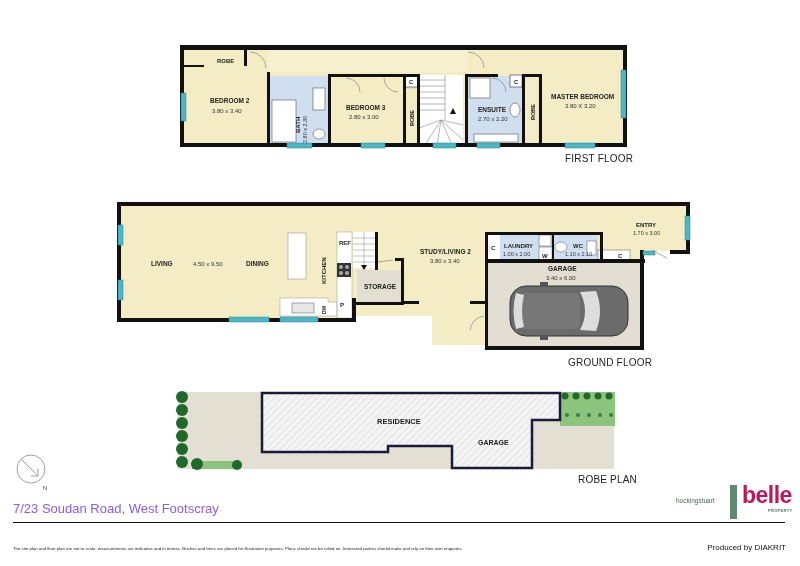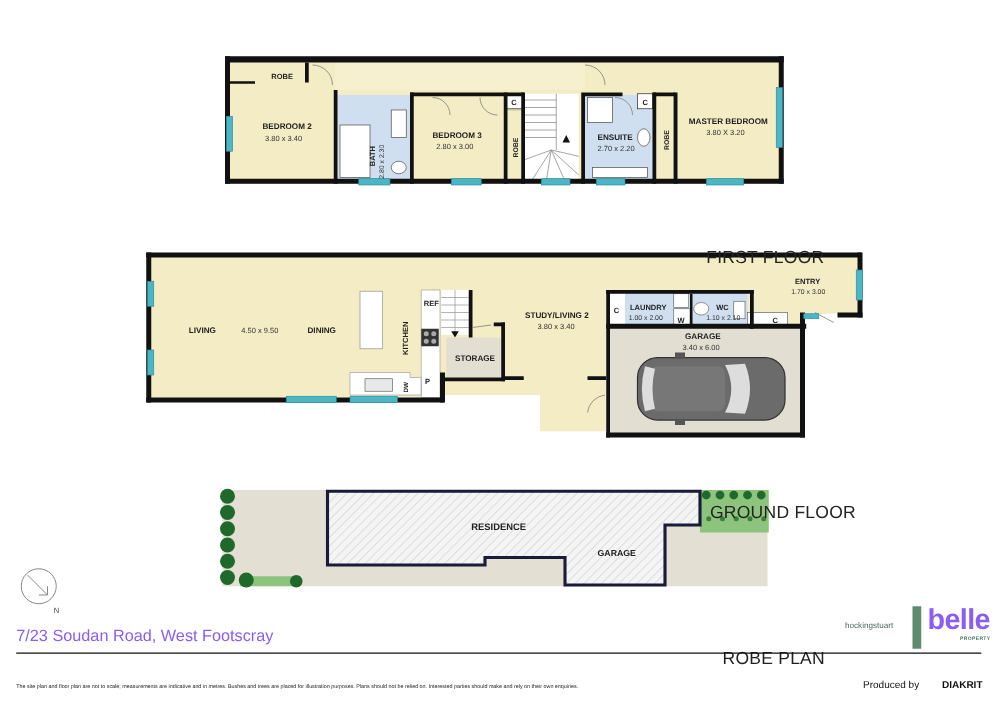--- a/index.html
+++ b/index.html
@@ -1,28 +1,28 @@
 <!DOCTYPE html>
 <html><head>
 <meta charset="utf-8">
 <style>
   html,body{margin:0;padding:0;background:#fff;}
   body{width:800px;height:566px;position:relative;overflow:hidden;font-family:"Liberation Sans",sans-serif;color:#222;}
   svg{position:absolute;left:0;top:0;}
   .lbl{font-family:"Liberation Sans",sans-serif;font-weight:bold;fill:#222;}
   .dim{font-family:"Liberation Sans",sans-serif;fill:#333;}
-  .caption{position:absolute;font-size:14px;letter-spacing:0.2px;color:#222;margin-top:44px;}
+  .caption{position:absolute;font-size:10px;letter-spacing:0.2px;color:#222;}
   .address{position:absolute;left:13px;top:501px;font-size:13px;color:#8b5cf6;}
   .rule{position:absolute;height:1px;background:#111;}
   .disclaimer{position:absolute;left:13px;top:546px;font-size:4.3px;color:#222;white-space:nowrap;}
   .produced{position:absolute;right:14px;top:543px;font-size:8px;color:#111;}
-  .produced b{font-weight:bold;margin-left:16px;}
+  .produced b{font-weight:normal;}
   .agent1{position:absolute;left:676px;top:497px;font-size:6.5px;color:#4a6a5a;}
   .brandbar{position:absolute;left:730px;top:485px;width:7px;height:34px;background:#5e8a72;}
-  .belle{position:absolute;left:742px;top:482px;font-size:23px;font-weight:bold;color:#8b5cf6;letter-spacing:-0.5px;}
+  .belle{position:absolute;left:742px;top:482px;font-size:23px;font-weight:bold;color:#be185d;letter-spacing:-0.5px;}
   .property{position:absolute;left:768px;top:508px;font-size:4px;font-weight:bold;color:#4a7a62;letter-spacing:0.3px;}
 </style>
 </head>
 <body>
 
 <svg width="800" height="566" viewBox="0 0 800 566">
   <defs>
     <pattern id="hatch" width="5" height="5" patternUnits="userSpaceOnUse" patternTransform="rotate(45)">
       <rect width="5" height="5" fill="#f4f4f4"></rect>
       <line x1="0" y1="0" x2="0" y2="5" stroke="#cfcfcf" stroke-width="1"></line>

